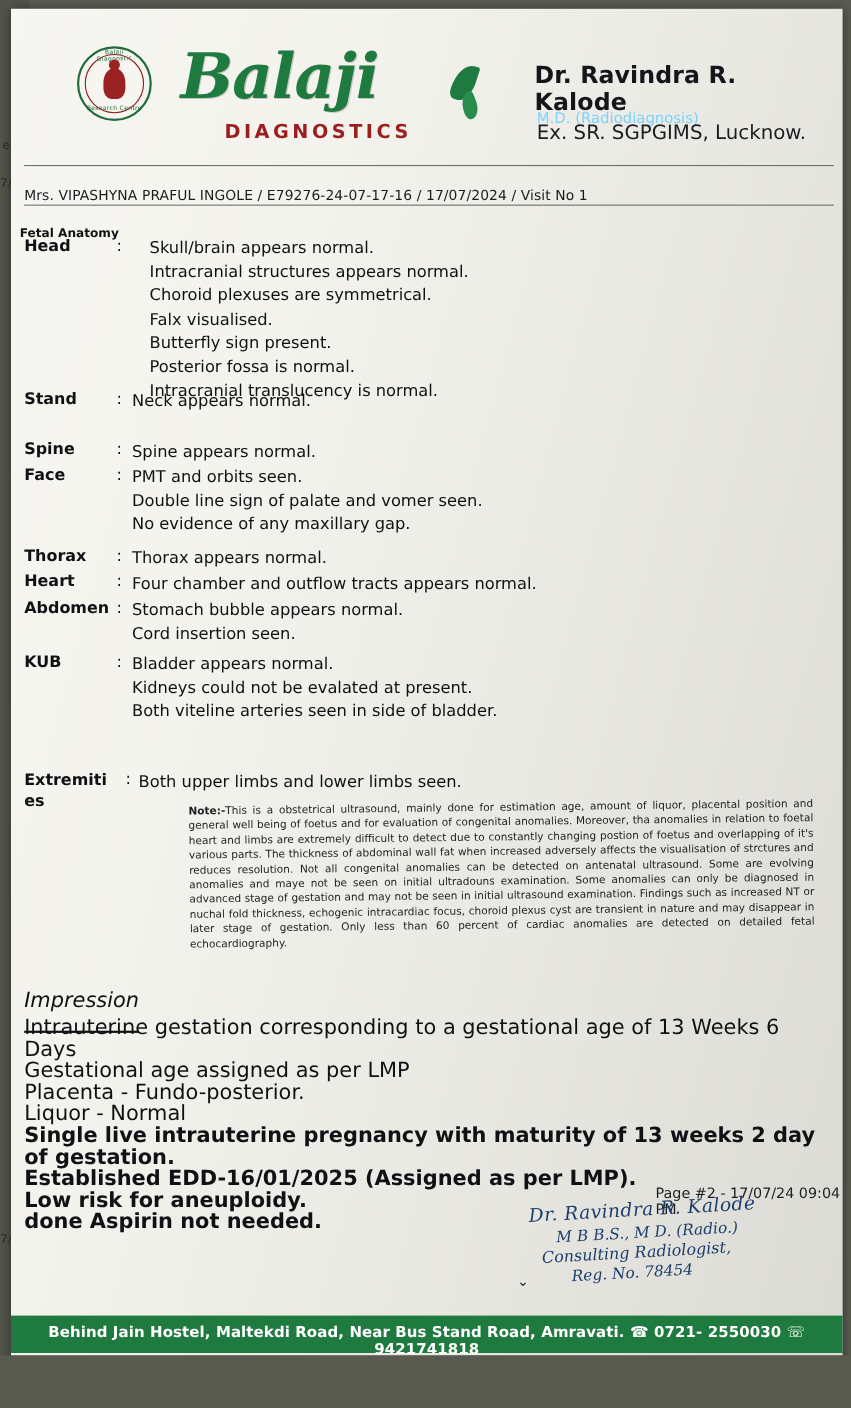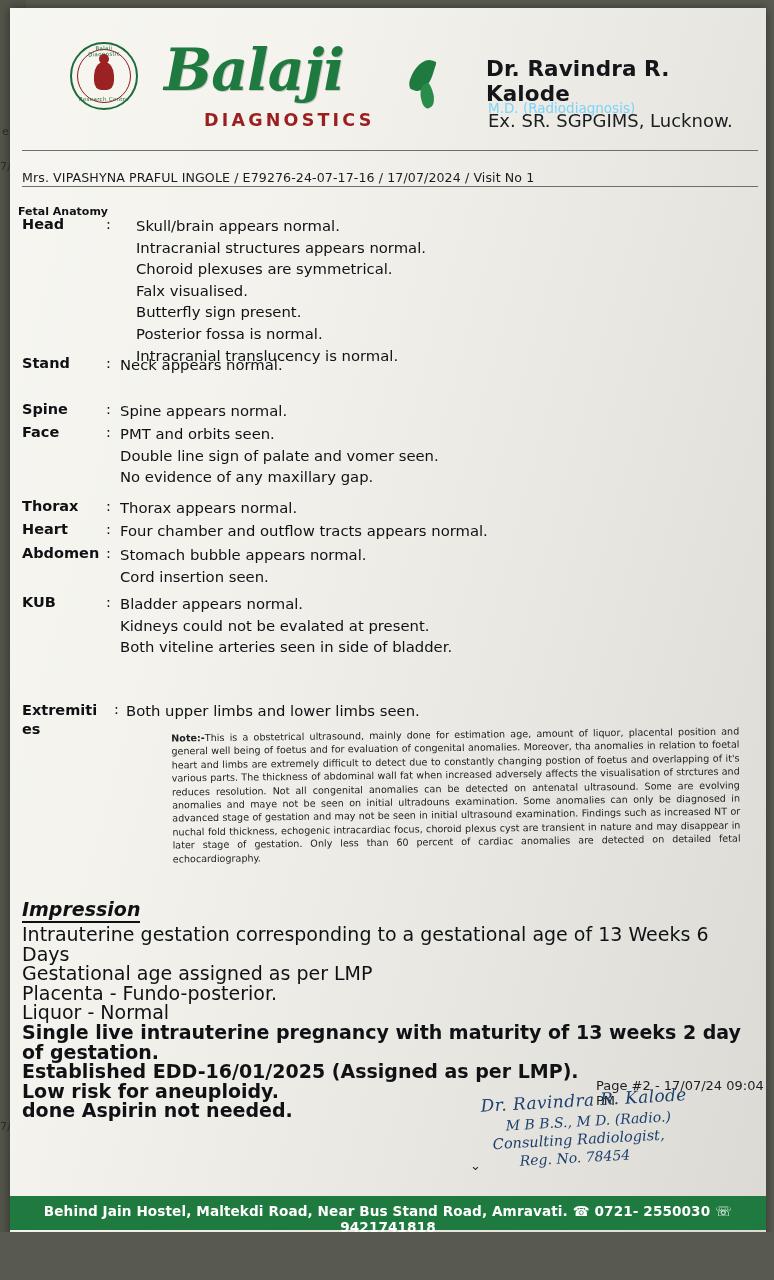--- a/index.html
+++ b/index.html
@@ -258,24 +258,24 @@
     transform: rotate(-0.7deg);
   }
   .note b { font-weight: bold; }
   
   .impression-title {
     position: absolute;
     left: 22px;
     top: 898px;
     font-size: 19px;
     font-style: italic;
-    font-weight: bold;
+    font-weight: normal;
     color: #101114;
     border-bottom: 2px solid #101114;
-    padding-bottom: 1px;
+    padding-bottom: 17px;
   }
   .imp-lines {
     position: absolute;
     left: 22px;
     top: 925px;
     width: 730px;
   }
   .imp-line {
     font-size: 19px;
     line-height: 19.6px;

